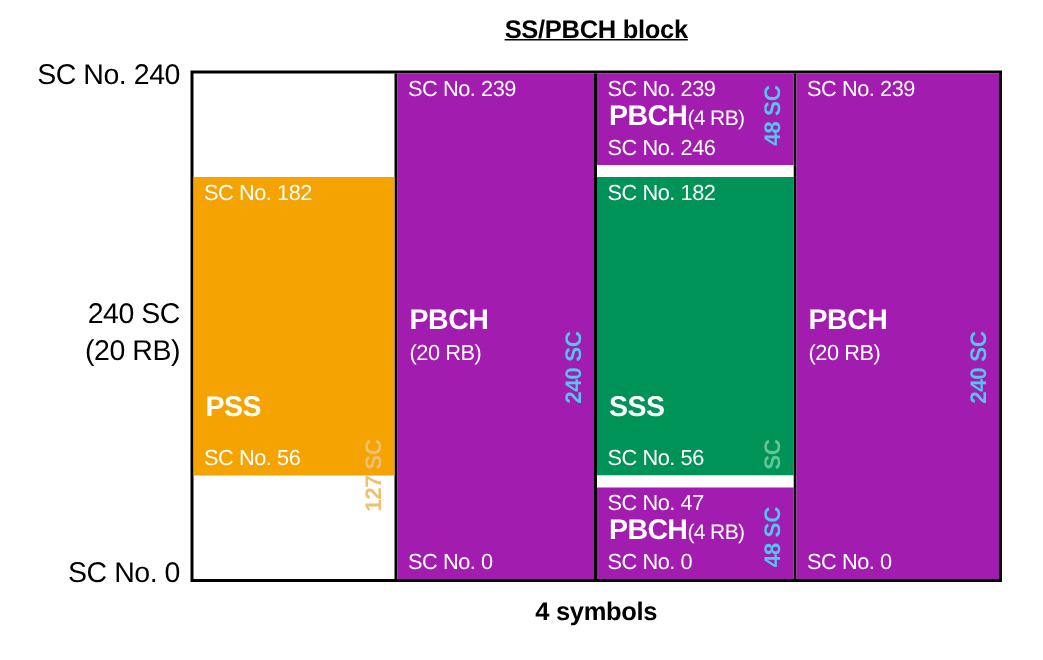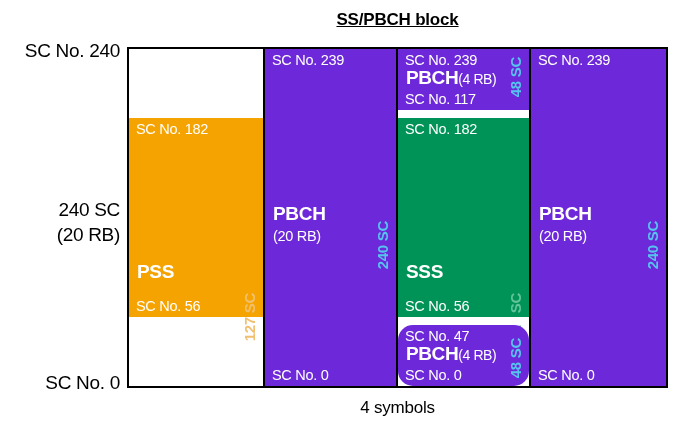--- a/index.html
+++ b/index.html
@@ -28,21 +28,21 @@
     letter-spacing: -0.2px;
     text-decoration: underline;
   }
   #x-axis-label {
     position: absolute;
     left: 127px;
     top: 398px;
     width: 541px;
     text-align: center;
     font-size: 17px;
-    font-weight: normal;
+    font-weight: bold;
     color: #000000;
     letter-spacing: -0.2px;
   }
 
   
   .axis-label {
     position: absolute;
     right: 0;
     text-align: right;
     font-size: 19px;
@@ -87,37 +87,37 @@
   #col-pbch2 { left: 402px; width: 135px; }
 
   
   .block {
     position: absolute;
     left: 0;
     right: 0;
     box-sizing: border-box;
   }
   .blk-pss  { background: #F5A300; }
-  .blk-blue { background: #6d28d9; }
+  .blk-blue { background: #a21caf; }
   .blk-sss  { background: #009357; }
   .blk-gap  { background: #ffffff; }
 
   
   #pss-body { top: 69px; bottom: 69px; }
 
   
   #pbch1-body { top: 0px; bottom: 0px; }
   #pbch2-body { top: 0px; bottom: 0px; }
 
   
   #sss-top-pbch { top: 0px;   height: 61px; }
   #sss-gap-top  { top: 61px;  height: 8px;  }
   #sss-body     { top: 69px;  bottom: 69px; }
   #sss-gap-bot  { bottom: 61px; height: 8px; }
-  #sss-bot-pbch { bottom: 0px;  height: 61px; border-radius: 15px; }
+  #sss-bot-pbch { bottom: 0px;  height: 61px; }
 
   
   .sc-tag {
     position: absolute;
     left: 7px;
     font-size: 14.5px;
     color: #ffffff;
     white-space: nowrap;
     letter-spacing: -0.3px;
   }
@@ -237,21 +237,21 @@
       </div>
       <div class="side-sc" id="pbch1-side">240 SC</div>
     </div>
   </div>
 
   <div class="column col-sep" id="col-sss">
 
     <div class="block blk-blue" id="sss-top-pbch">
       <div class="sc-tag sc-top">SC No. 239</div>
       <div class="pbch-small"><span>PBCH</span><span class="inline-sub">(4 RB)</span></div>
-      <div class="sc-tag sc-bottom">SC No. 117</div>
+      <div class="sc-tag sc-bottom">SC No. 246</div>
       <div class="side-sc" id="sss-top-side">48 SC</div>
     </div>
 
     <div class="block blk-gap" id="sss-gap-top"></div>
 
     <div class="block blk-sss" id="sss-body">
       <div class="sc-tag sc-top">SC No. 182</div>
       <div class="sc-tag sc-bottom">SC No. 56</div>
       <div class="blk-name name-center">SSS</div>
       <div class="side-sc" id="sss-side">127 SC</div>

